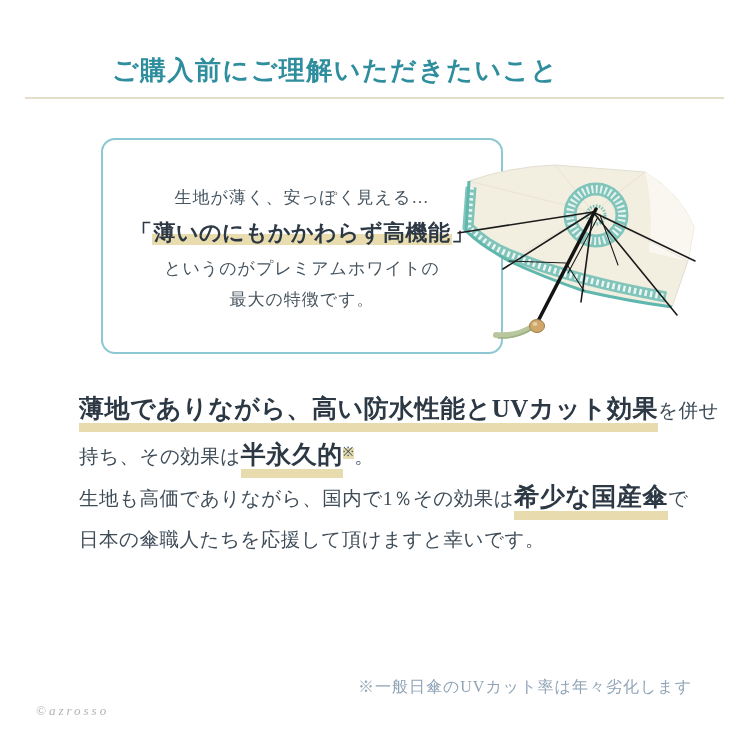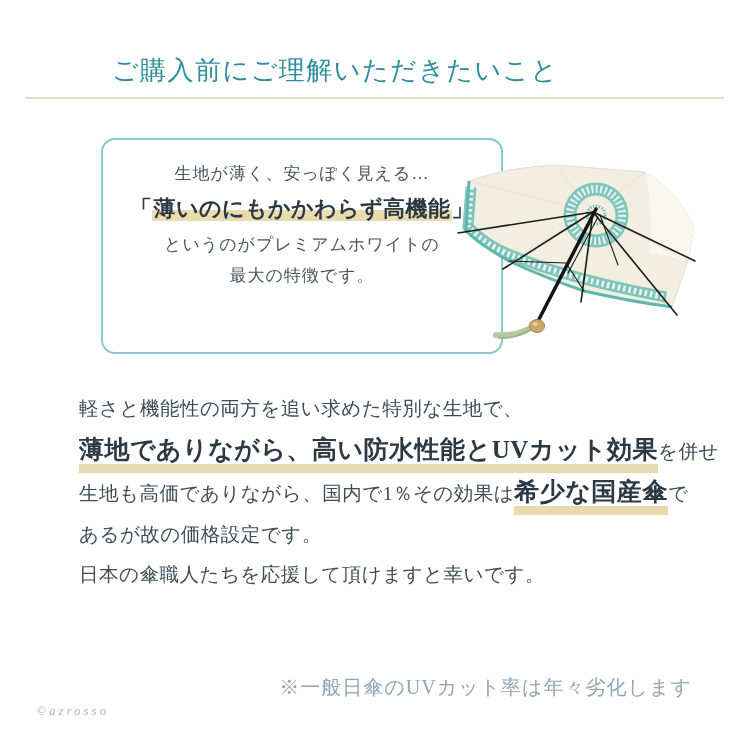--- a/index.html
+++ b/index.html
@@ -3,31 +3,31 @@
 <meta charset="utf-8">
 <style>
   html,body{margin:0;padding:0;background:#ffffff;}
   .page{
     position:relative;width:750px;height:750px;background:#ffffff;overflow:hidden;
     font-family:"Liberation Serif","DejaVu Serif",serif;
   }
   
   .title{
     position:absolute;left:112px;top:53px;
-    font-size:26px;font-weight:400;letter-spacing:1.5px;
+    font-size:26px;font-weight:700;letter-spacing:1.5px;
     color:#2e8e9e;white-space:nowrap;
   }
   .rule{
     position:absolute;left:25px;right:26px;top:97px;height:2px;background:#e4ddca;
   }
   
   .info-box{
     position:absolute;left:101px;top:138px;width:402px;height:216px;
     border:2px solid #8cc7d2;border-radius:14px;box-sizing:border-box;
-    padding-top:18px;text-align:center;background:transparent;
+    padding-top:42px;text-align:center;background:transparent;
   }
   .info-box .line.m{font-size:17px;line-height:31px;color:#46545f;letter-spacing:1px;}
   .info-box .line.big{font-size:22px;line-height:40px;font-weight:700;color:#2c3844;letter-spacing:0.5px;white-space:nowrap;}
   .seg.s-b{}
   .seg.s-bh{background:linear-gradient(transparent 56%, #e9ddb0 56%);padding:0 1px;text-align:center;}
   
   .body-text{
     position:absolute;left:79px;top:389px;width:620px;
     color:#3e4c58;
   }
@@ -38,21 +38,21 @@
     background:linear-gradient(transparent 76%, #e8dcae 76%);
     padding-bottom:10px;
   }
   .seg.s-r{
     font-size:13px;vertical-align:7px;
     background:linear-gradient(transparent 30%, #e8dcae 30%);
   }
   
   .footnote{
     position:absolute;right:58px;top:675px;
-    font-size:20px;line-height:24px;color:#91a4b6;letter-spacing:1px;font-family:Liberation Serif, serif;
+    font-size:16px;line-height:24px;color:#91a4b6;letter-spacing:1px;font-family:Liberation Serif, serif;
   }
   .watermark{
     position:absolute;left:36px;top:703px;
     font-size:13px;color:#b2b2b2;letter-spacing:3px;font-style:italic;
   }
   
   .umbrella{position:absolute;left:448px;top:155px;width:270px;height:205px;}
 </style>
 </head>
 <body>
@@ -101,24 +101,23 @@
 
     <path d="M84,172 Q68,182 48,180" fill="none" stroke="#b9c79e" stroke-width="6" stroke-linecap="round"></path>
     <path d="M84,174 Q68,184 50,183" fill="none" stroke="#9db285" stroke-width="1.5"></path>
 
     <ellipse cx="89" cy="171" rx="7.5" ry="6.5" fill="#cfa76b" stroke="#9c7b45" stroke-width="1"></ellipse>
     <ellipse cx="87" cy="169" rx="2.5" ry="2" fill="#e8cf9e"></ellipse>
   </svg>
 
   <div class="body-text">
     <div id="body-lines">
-        <div class="line "><span class="seg s-n">軽さと機能性の両方を追い求めた特別な生地で、</span></div>
         <div class="line "><span class="seg s-eh">薄地でありながら、高い防水性能とUVカット効果</span><span class="seg s-n">を併せ</span></div>
+        <div class="line "><span class="seg s-n">持ち、その効果は</span><span class="seg s-eh">半永久的</span><span class="seg s-r">※</span><span class="seg s-n">。</span></div>
         <div class="line "><span class="seg s-n">生地も高価でありながら、国内で1％その効果は</span><span class="seg s-eh">希少な国産傘</span><span class="seg s-n">で</span></div>
-        <div class="line "><span class="seg s-n">あるが故の価格設定です。</span></div>
         <div class="line "><span class="seg s-n">日本の傘職人たちを応援して頂けますと幸いです。</span></div>
       </div>
   </div>
 
   <div class="footnote">※一般日傘のUVカット率は年々劣化します</div>
   <div class="watermark">©azrosso</div>
 
 </div>
 
 </body></html>

